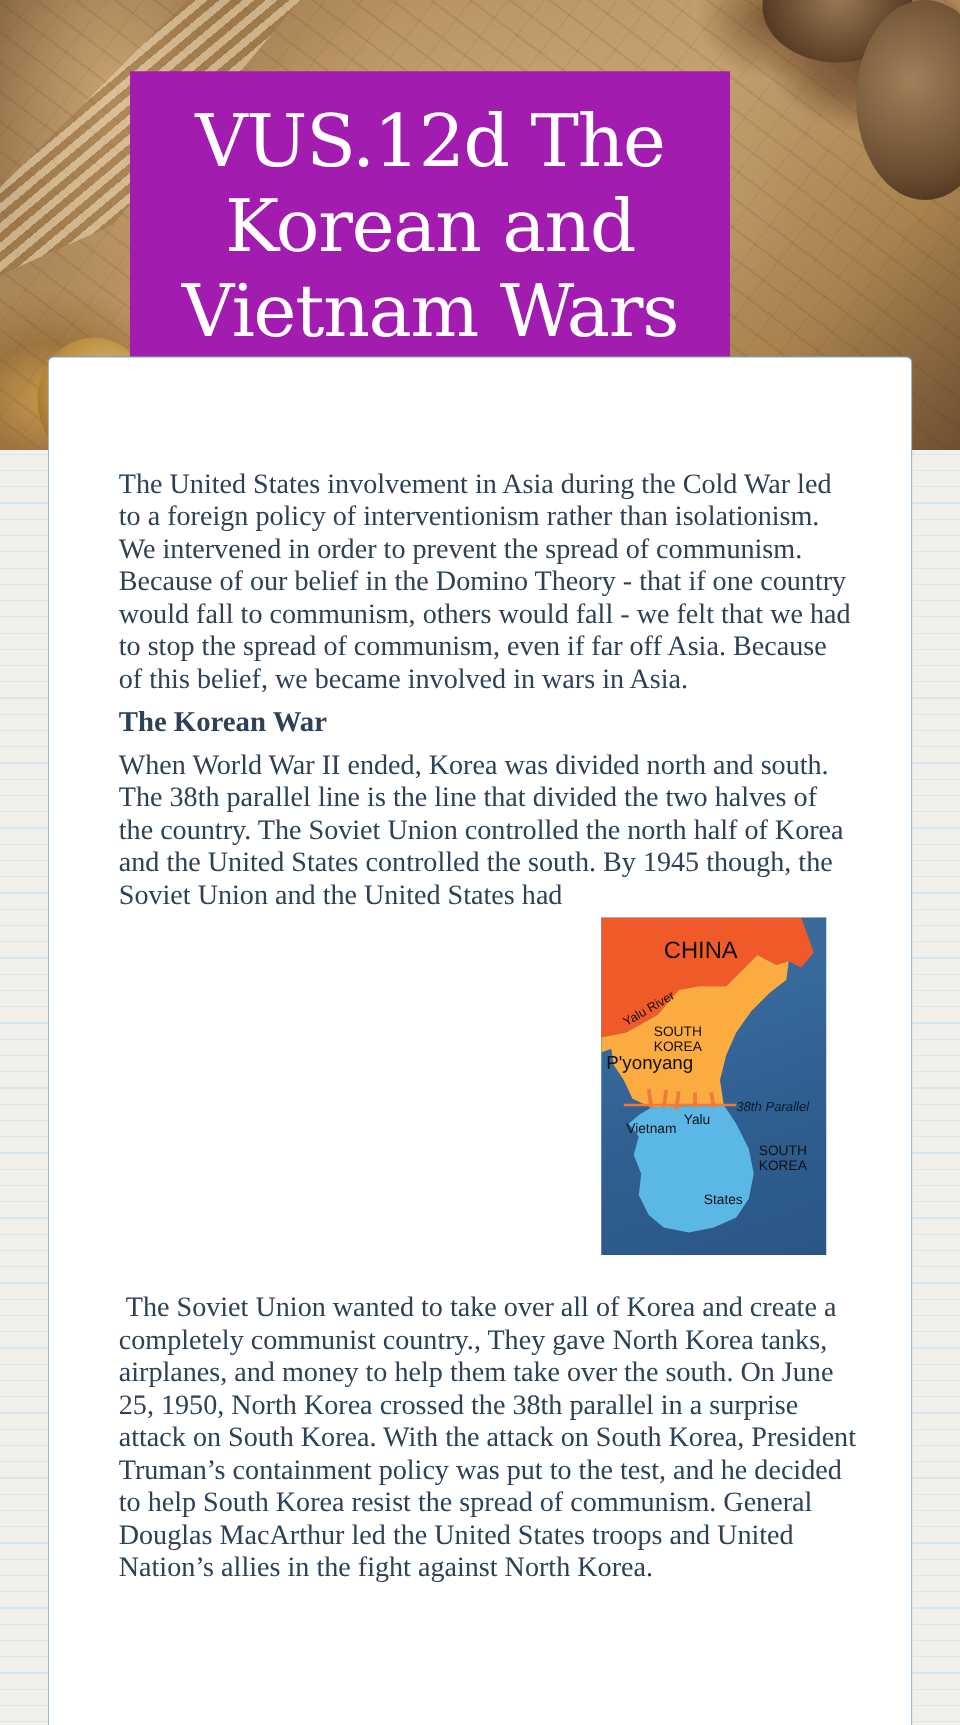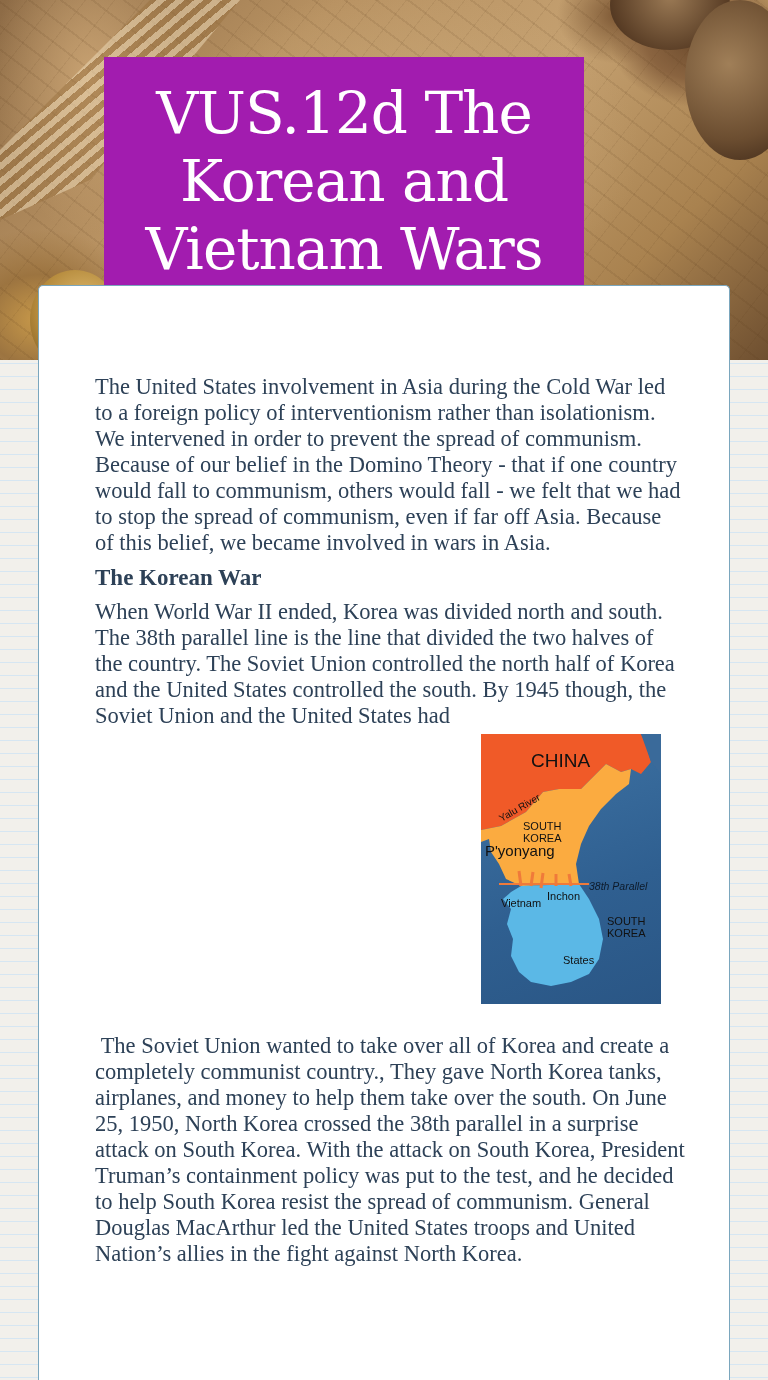--- a/index.html
+++ b/index.html
@@ -118,21 +118,21 @@
             <line x1="88" y1="140" x2="90" y2="152"></line>
           </g>
           <line x1="18" y1="150" x2="108" y2="150" stroke="#f07a3a" stroke-width="2"></line>
         </svg>
         <span class="map-label big" style="left:50px;top:20px;">CHINA</span>
         <span class="map-label" style="left:16px;top:68px;transform:rotate(-30deg);font-size:10px;">Yalu River</span>
         <span class="map-label" style="left:42px;top:86px;">SOUTH</span>
         <span class="map-label" style="left:42px;top:98px;">KOREA</span>
         <span class="map-label" style="left:4px;top:111px;font-size:15px;">P'yonyang</span>
         <span class="map-label it" style="left:108px;top:146px;">38th Parallel</span>
-        <span class="map-label" style="left:66px;top:156px;">Inchon</span>
+        <span class="map-label" style="left:66px;top:156px;">Yalu</span>
         <span class="map-label" style="left:20px;top:163px;">Vietnam</span>
         <span class="map-label" style="left:126px;top:181px;">SOUTH</span>
         <span class="map-label" style="left:126px;top:193px;">KOREA</span>
         <span class="map-label" style="left:82px;top:220px;">States</span>
       </div>
     </div>
 
     <p class="p3" style="white-space:pre-wrap"> The Soviet Union wanted to take over all of Korea and create a completely communist country., They gave North Korea tanks, airplanes, and money to help them take over the south. On June 25, 1950, North Korea crossed the 38th parallel in a surprise attack on South Korea. With the attack on South Korea, President Truman’s containment policy was put to the test, and he decided to help South Korea resist the spread of communism. General Douglas MacArthur led the United States troops and United Nation’s allies in the fight against North Korea.</p>
   </div>
 </div>

